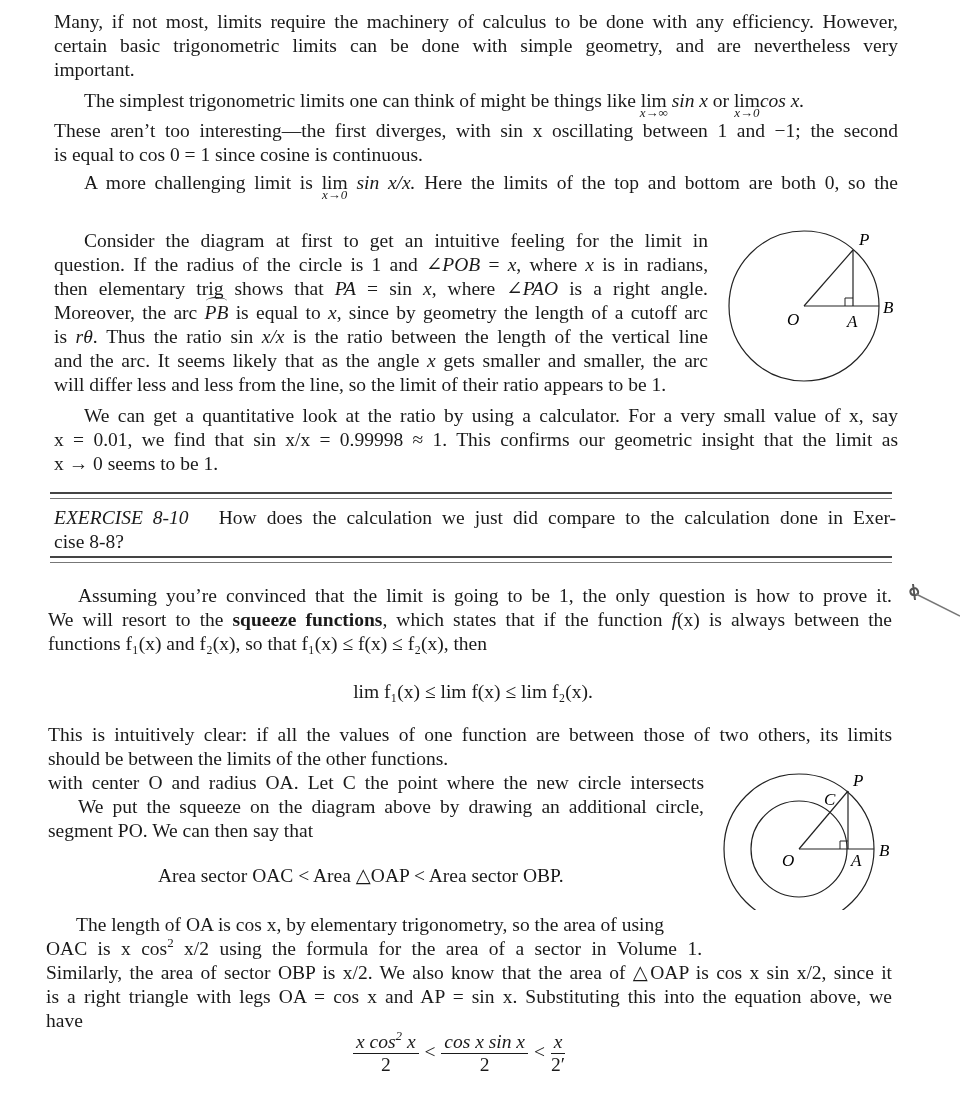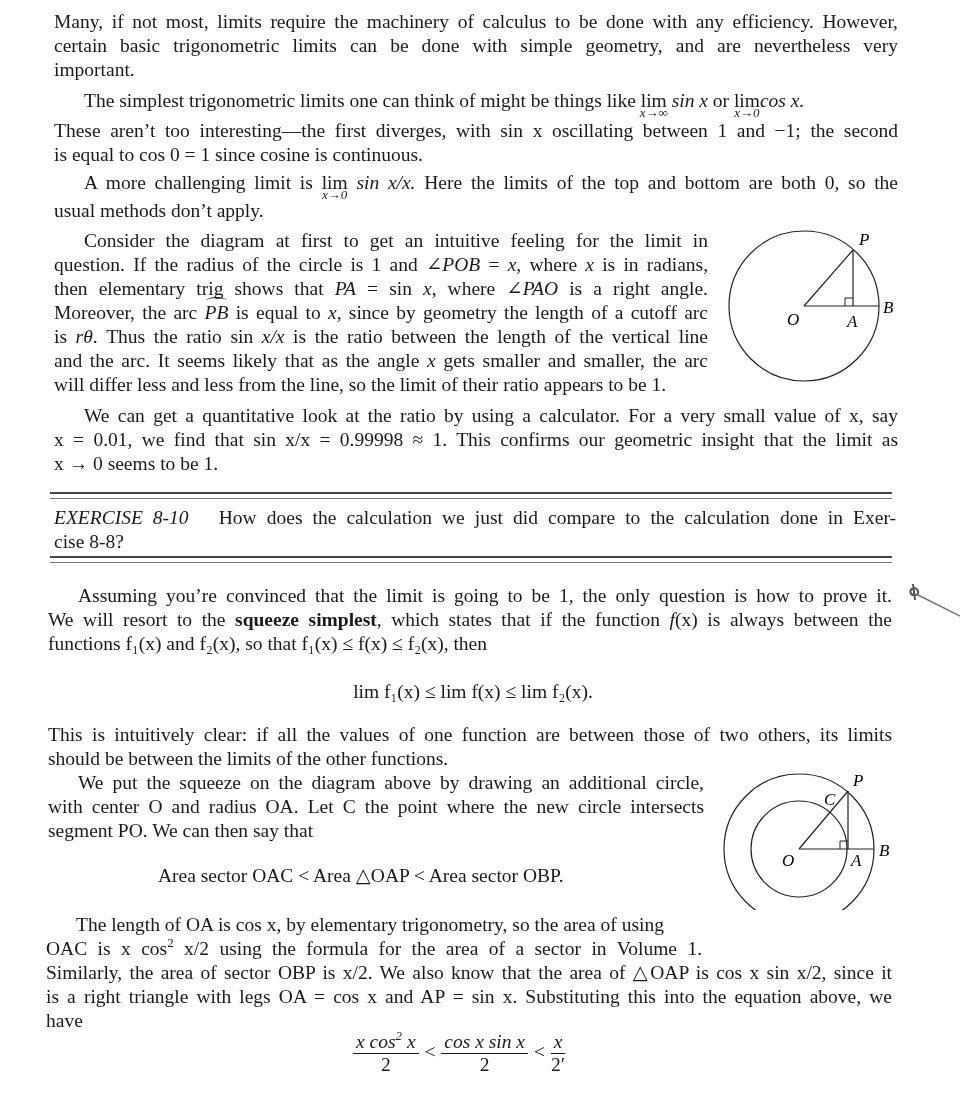--- a/index.html
+++ b/index.html
@@ -47,21 +47,20 @@
   <span class="ln last">is equal to cos 0 = 1 since cosine is continuous.</span>
 </div>
 
 <div class="p" style="left:54px; top:171px; width:844px;">
   <span class="ln" style="padding-left:30px; box-sizing:border-box;">
     <span>A more challenging limit is</span>
     <span class="lim"><span>lim</span><span class="sub">x→0</span></span>
     <span class="it">sin x/x.</span>
     <span>Here the limits of the top and bottom are both 0, so the</span>
   </span>
-  <span class="ln last" style="margin-top:4px;">usual methods don’t apply.</span>
 </div>
 
 <div class="p" style="left:54px; top:229px; width:654px;">
   <span class="ln" style="padding-left:30px; box-sizing:border-box;">Consider the diagram at first to get an intuitive feeling for the limit in</span>
   <span class="ln"><span>question. If the radius of the circle is 1 and ∠</span><i>POB</i><span> = </span><i>x</i><span>, where </span><i>x</i><span> is in radians,</span></span>
   <span class="ln"><span>then elementary trig shows that </span><i>PA</i><span> = sin </span><i>x</i><span>, where ∠</span><i>PAO</i><span> is a right angle.</span></span>
   <span class="ln"><span>Moreover, the arc </span><i class="arc">PB</i><span> is equal to </span><i>x</i><span>, since by geometry the length of a cutoff arc</span></span>
   <span class="ln"><span>is </span><i>rθ</i><span>. Thus the ratio sin </span><i>x/x</i><span> is the ratio between the length of the vertical line</span></span>
   <span class="ln"><span>and the arc. It seems likely that as the angle </span><i>x</i><span> gets smaller and smaller, the arc</span></span>
   <span class="ln last">will differ less and less from the line, so the limit of their ratio appears to be 1.</span>
@@ -87,39 +86,39 @@
 
 <div class="rule" style="top:492px;"></div>
 <div class="p" style="left:54px; top:506px; width:842px;">
   <span class="ln"><i>EXERCISE 8-10</i>&nbsp;&nbsp;&nbsp;<span>How does the calculation we just did compare to the calculation done in Exer-</span></span>
   <span class="ln last">cise 8-8?</span>
 </div>
 <div class="rule" style="top:556px;"></div>
 
 <div class="p" style="left:48px; top:584px; width:844px;">
   <span class="ln" style="padding-left:30px; box-sizing:border-box;">Assuming you’re convinced that the limit is going to be 1, the only question is how to prove it.</span>
-  <span class="ln"><span>We will resort to the </span><b>squeeze simplest</b><span>, which states that if the function </span><i>f</i><span>(x) is always between the</span></span>
+  <span class="ln"><span>We will resort to the </span><b>squeeze functions</b><span>, which states that if the function </span><i>f</i><span>(x) is always between the</span></span>
   <span class="ln last">functions f₁(x) and f₂(x), so that f₁(x) ≤ f(x) ≤ f₂(x), then</span>
 </div>
 
 <svg class="pen" width="56" height="40" viewBox="0 0 56 40">
   <path d="M10 6 C4 8 6 14 12 13 C16 12 14 6 10 6 Z M9 2 L11 18" fill="none" stroke="#555" stroke-width="2"></path>
   <line x1="12" y1="12" x2="56" y2="34" stroke="#777" stroke-width="1.4"></line>
 </svg>
 
 <div class="eqc" style="left:3px; width:940px; top:680px;">lim f₁(x) ≤ lim f(x) ≤ lim f₂(x).</div>
 
 <div class="p" style="left:48px; top:723px; width:844px;">
   <span class="ln">This is intuitively clear: if all the values of one function are between those of two others, its limits</span>
   <span class="ln last">should be between the limits of the other functions.</span>
 </div>
 
 <div class="p" style="left:48px; top:771px; width:656px;">
+  <span class="ln">with center O and radius OA.  Let C the point where the new circle intersects</span>
   <span class="ln" style="padding-left:30px; box-sizing:border-box;">We put the squeeze on the diagram above by drawing an additional circle,</span>
-  <span class="ln">with center O and radius OA.  Let C the point where the new circle intersects</span>
   <span class="ln last">segment PO. We can then say that</span>
 </div>
 
 <div class="eqc" style="left:158px; top:864px;">Area sector OAC &lt; Area △OAP &lt; Area sector OBP.</div>
 
 <svg class="fig" style="left:715px; top:760px;" width="200" height="150" viewBox="0 0 200 150">
   <circle cx="84" cy="89" r="75" fill="none" stroke="#222" stroke-width="1.2"></circle>
   <circle cx="84" cy="89" r="48" fill="none" stroke="#222" stroke-width="1.2"></circle>
   <line x1="84" y1="89" x2="159" y2="89" stroke="#222" stroke-width="1.2"></line>
   <line x1="84" y1="89" x2="133" y2="31" stroke="#222" stroke-width="1.2"></line>

